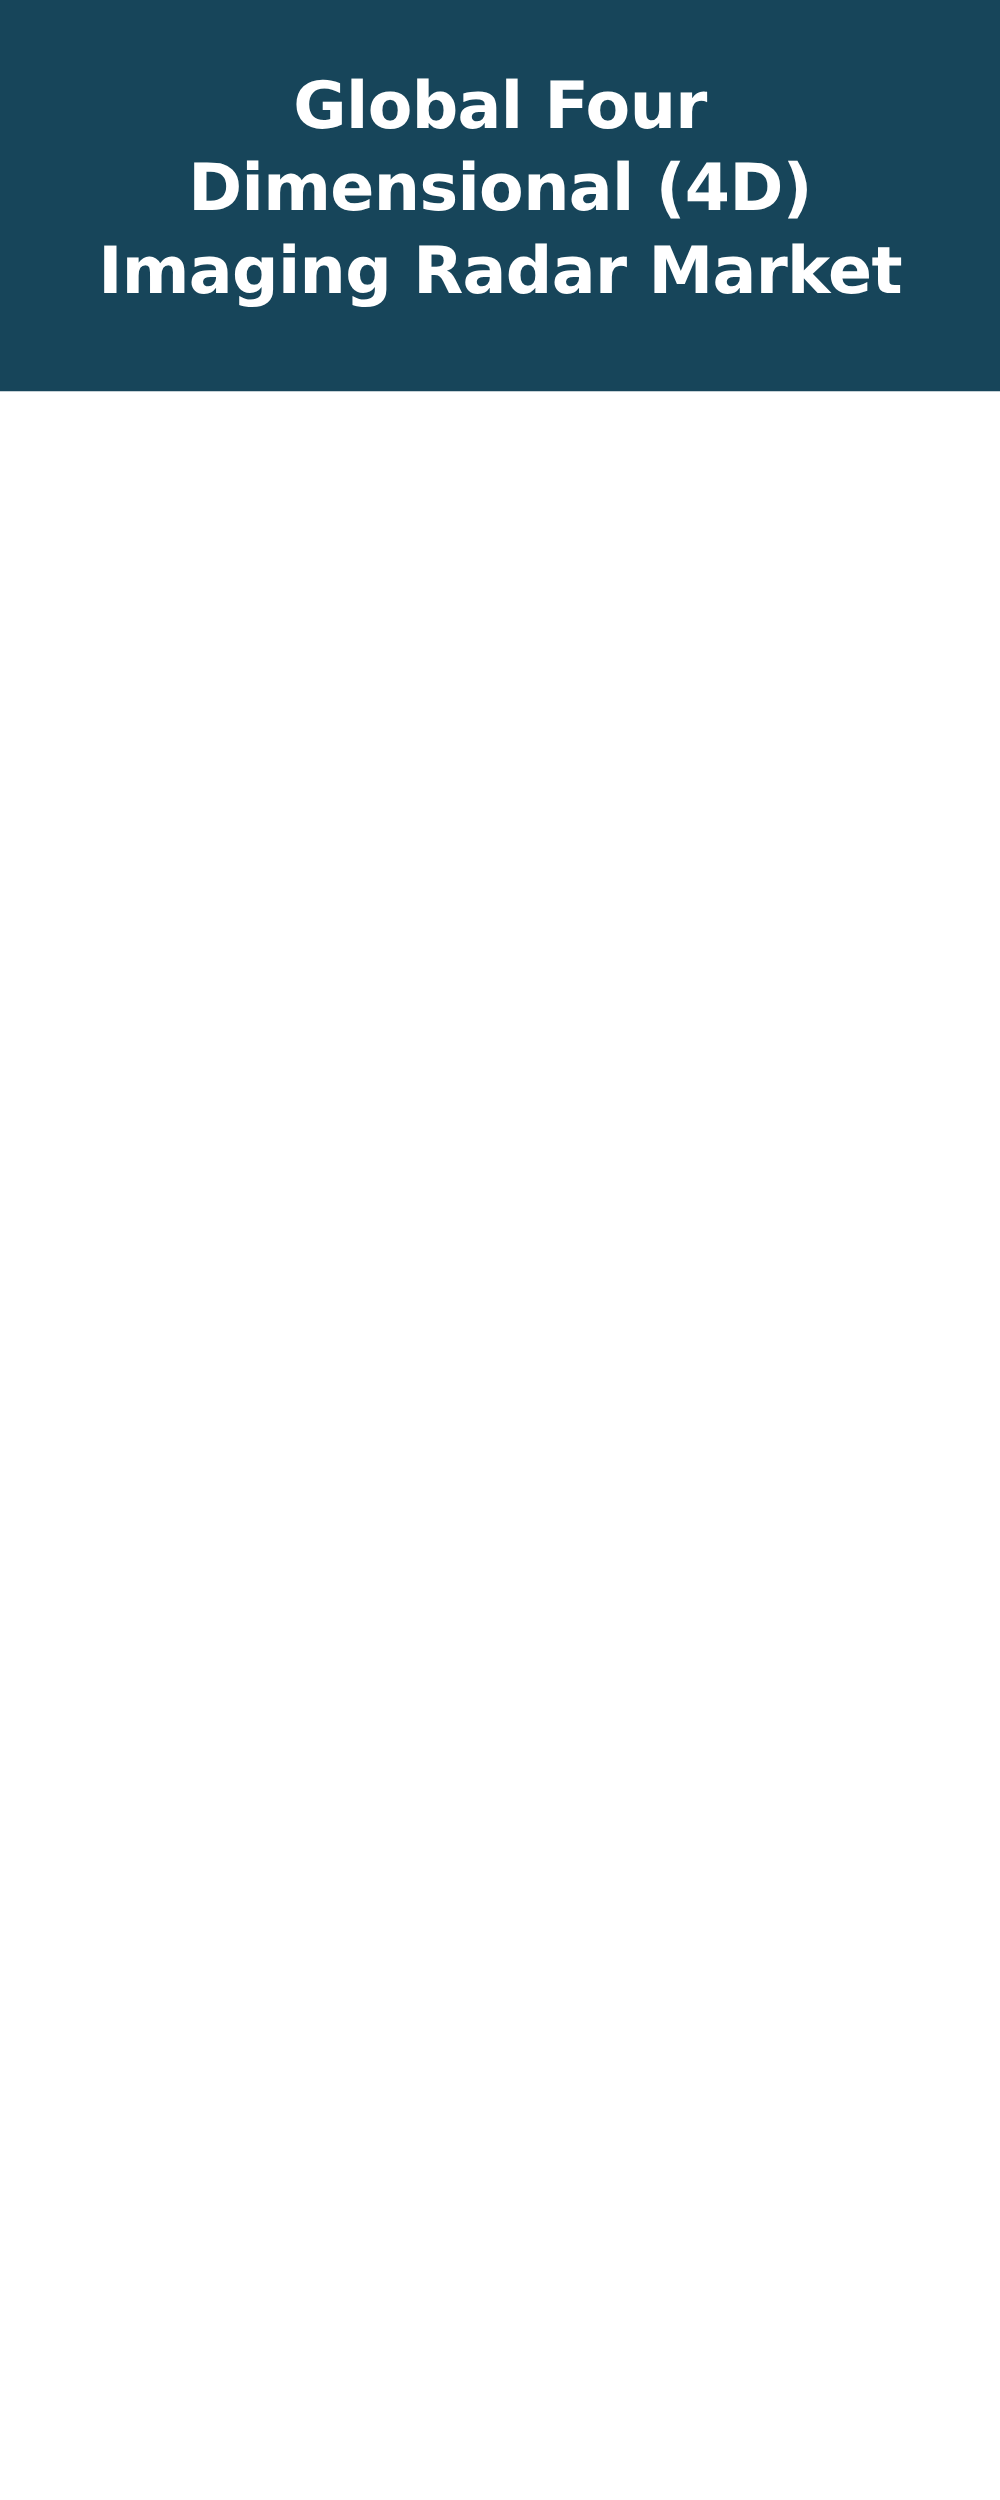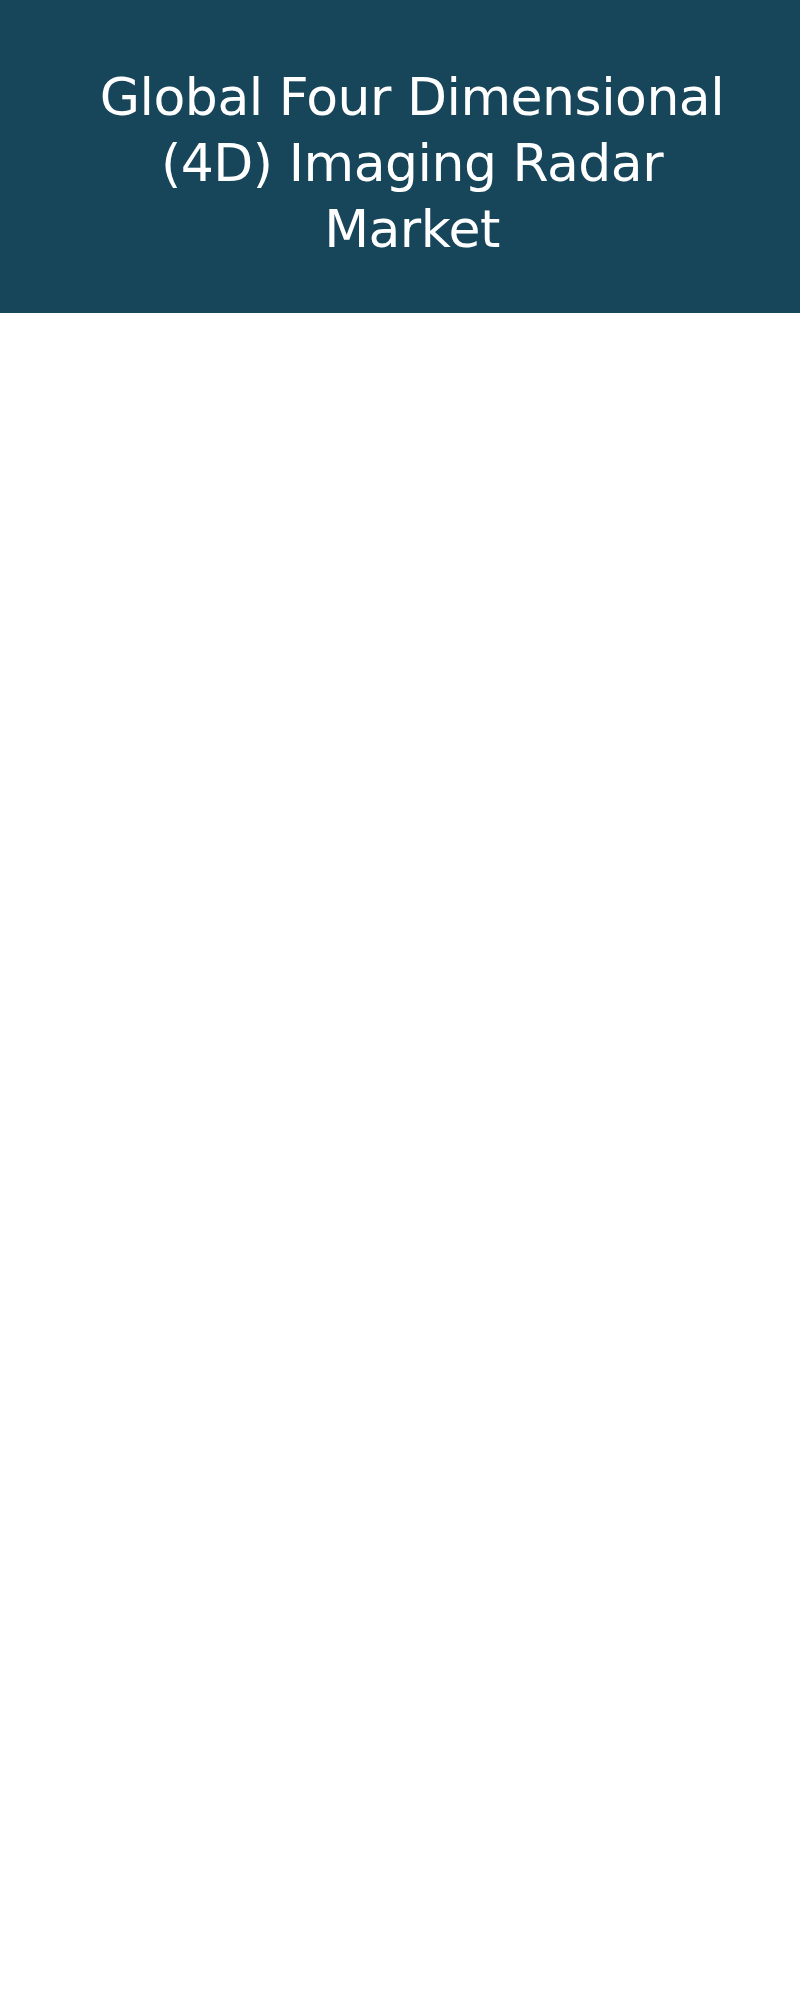--- a/index.html
+++ b/index.html
@@ -1,20 +1,20 @@
 <!DOCTYPE html>
 <html><head>
 <meta charset="utf-8">
 <title>Infographic</title>
 <style>
   html,body{margin:0;padding:0;}
   body{width:800px;height:2000px;background:#ffffff;font-family:"DejaVu Sans",sans-serif;overflow:hidden;}
   .page{position:relative;width:800px;height:2000px;overflow:hidden;background:#fff;}
   .header{position:absolute;left:0;top:0;width:800px;height:313px;background:#17455a;}
-  .header h1{margin:12px;color:#ffffff;font-size:52px;line-height:66px;font-weight:normal;text-align:center;
+  .header h1{margin:0;color:#ffffff;font-size:52px;line-height:66px;font-weight:bold;text-align:center;
     position:absolute;left:55px;top:52px;width:690px;letter-spacing:-0.5px;}
 </style>
 </head>
 <body>
 
 <div class="page">
   <div class="header">
     <h1>Global Four Dimensional (4D) Imaging Radar Market</h1>
   </div>
 </div>

